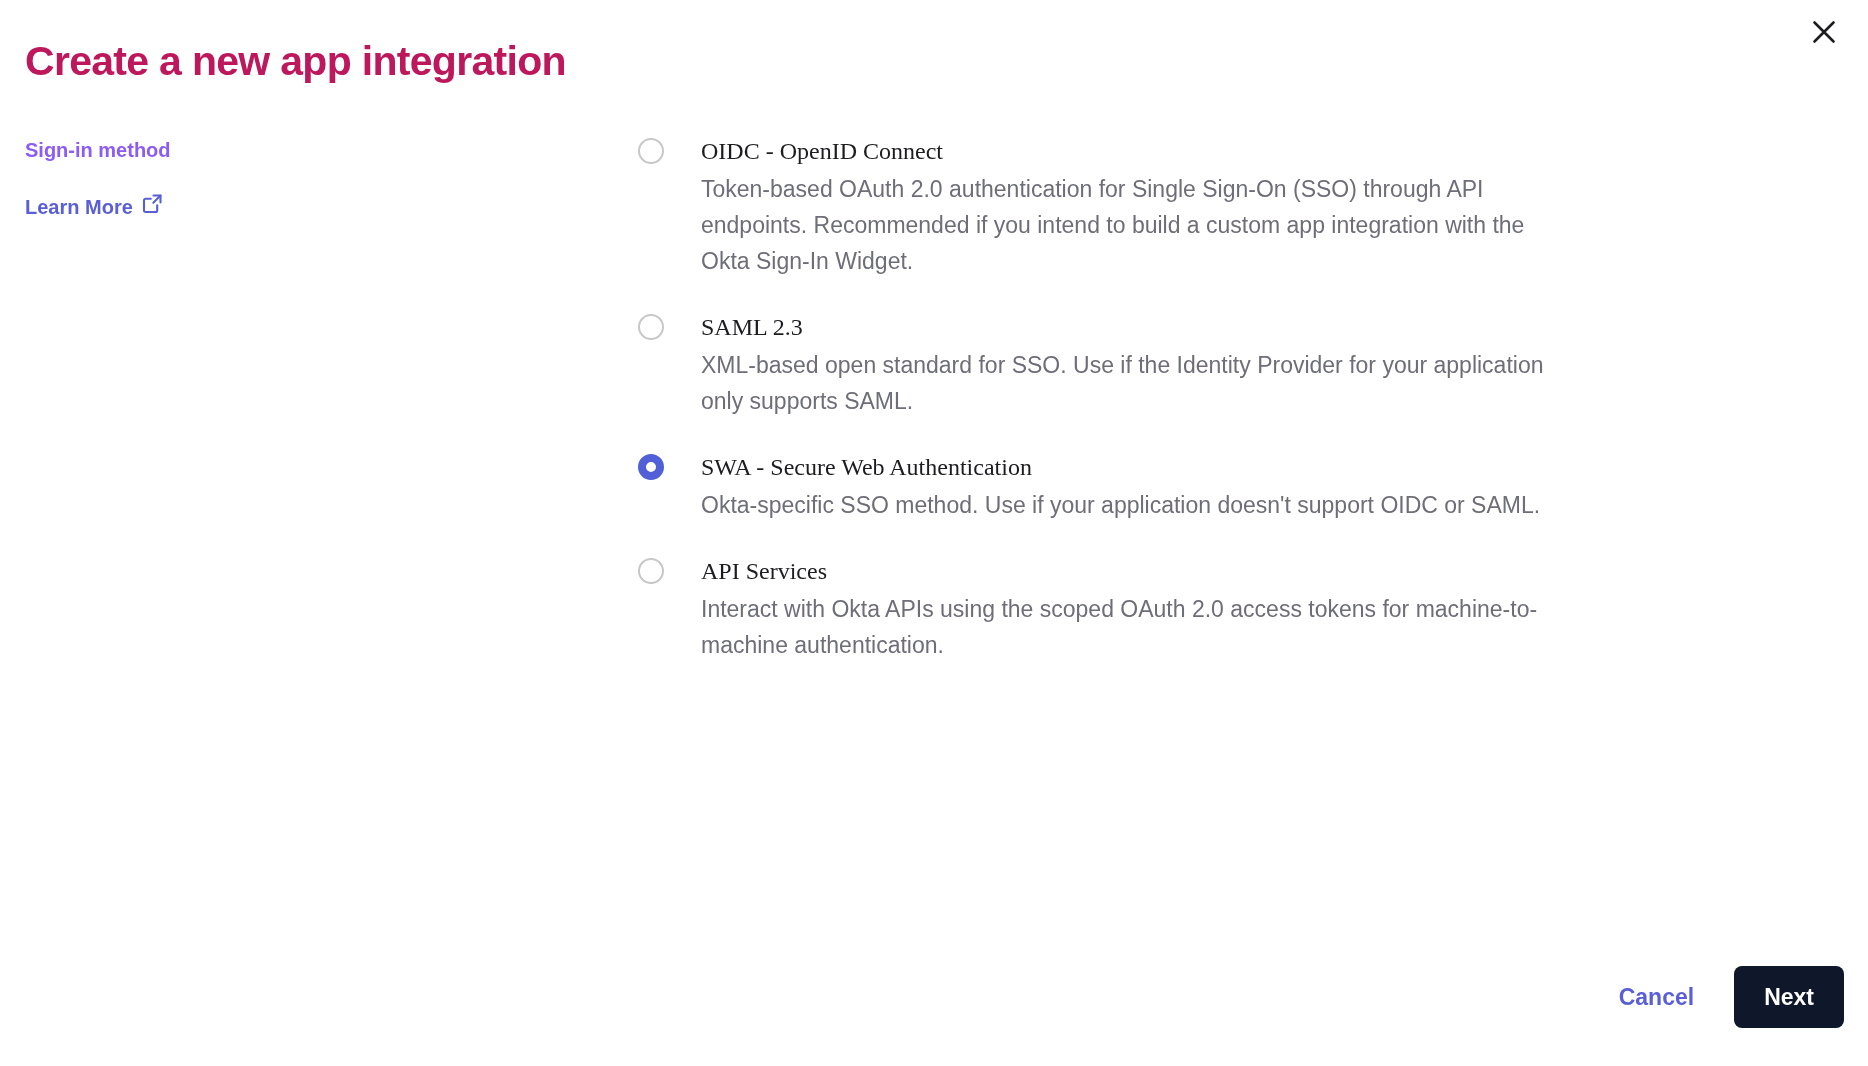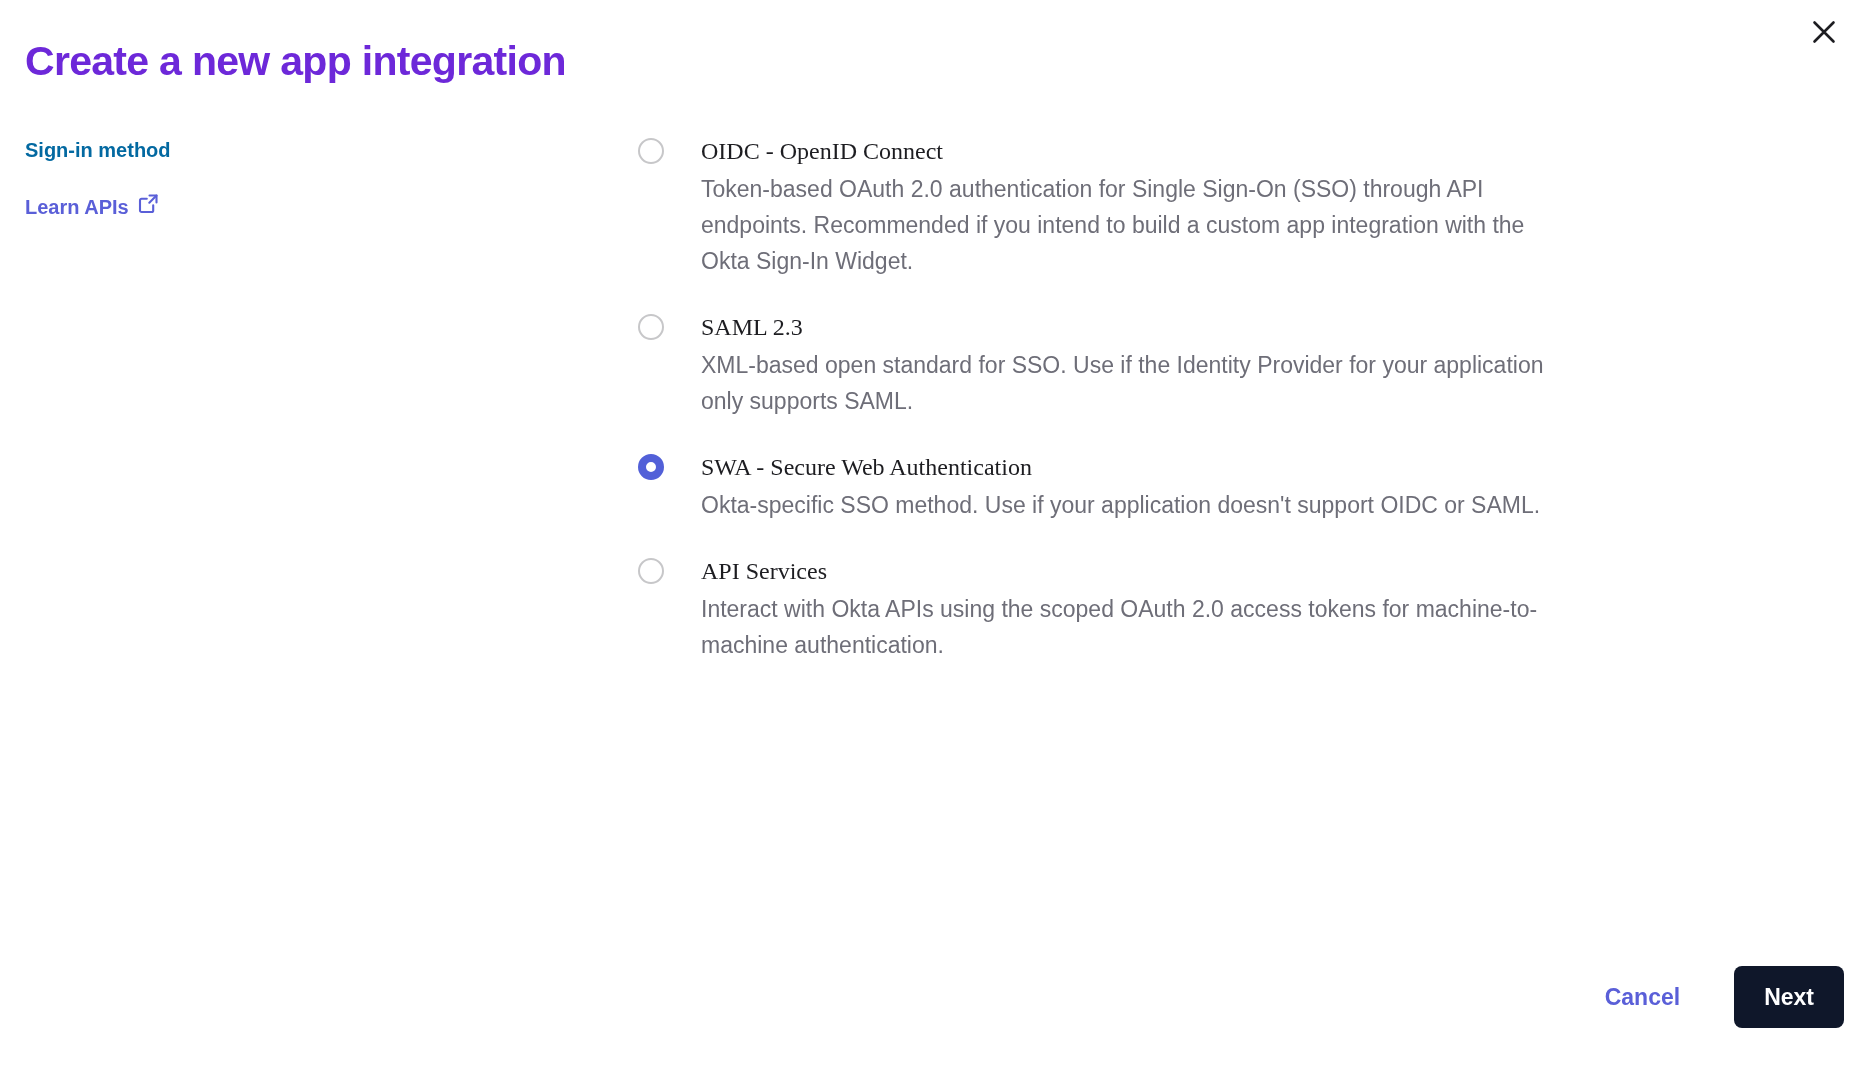--- a/index.html
+++ b/index.html
@@ -42,36 +42,36 @@
   .close-btn svg { display: block; }
 
   
   .page-title {
     position: absolute;
     left: 25px;
     top: 37px;
     font-size: 41px;
     font-weight: 700;
     letter-spacing: -0.7px;
-    color: #6d28d9;
+    color: #be185d;
     line-height: 1.2;
     margin: 0;
   }
 
   
   .left-col {
     position: absolute;
     left: 25px;
     top: 136px;
     width: 560px;
   }
   .section-label {
     font-size: 20px;
     font-weight: 700;
-    color: #0369a1;
+    color: #8b5cf6;
     line-height: 28px;
     margin: 0 0 29px 0;
   }
   .learn-more {
     display: inline-flex;
     align-items: center;
     gap: 9px;
     color: #5a5fd8;
     font-size: 20px;
     font-weight: 700;
@@ -130,21 +130,21 @@
     max-width: 872px;
   }
 
   
   .footer {
     position: absolute;
     right: 24px;
     bottom: 38px;
     display: flex;
     align-items: center;
-    gap: 48px;
+    gap: 34px;
   }
   .cancel-btn {
     border: none;
     background: transparent;
     color: #5a5fd8;
     font-family: "Liberation Sans", sans-serif;
     font-size: 23px;
     font-weight: 700;
     cursor: pointer;
     padding: 8px 6px;
@@ -175,21 +175,21 @@
         <path d="M3.5 3.5 L22.5 22.5 M22.5 3.5 L3.5 22.5" stroke="#1d1d21" stroke-width="2.6" stroke-linecap="round"></path>
       </svg>
     </span>
   </button>
 
   <h1 class="page-title">Create a new app integration</h1>
 
   <div class="left-col">
     <div class="section-label">Sign-in method</div>
     <a class="learn-more" href="#">
-      <span>Learn APIs</span>
+      <span>Learn More</span>
       <span class="ext-icon">
         <svg width="21" height="21" viewBox="0 0 21 21" aria-hidden="true">
           <path d="M11.5 2.5 H18.5 V9.5" stroke="#5a5fd8" stroke-width="2.1" fill="none" stroke-linecap="round" stroke-linejoin="round"></path>
           <path d="M18.5 2.5 L11.3 9.7" stroke="#5a5fd8" stroke-width="2.1" fill="none" stroke-linecap="round"></path>
           <path d="M15.2 12.2 V17.4 A1.6 1.6 0 0 1 13.6 19 H3.6 A1.6 1.6 0 0 1 2 17.4 V7.4 A1.6 1.6 0 0 1 3.6 5.8 H8.8" stroke="#5a5fd8" stroke-width="2.1" fill="none" stroke-linecap="round" stroke-linejoin="round"></path>
         </svg>
       </span>
     </a>
   </div>
 

